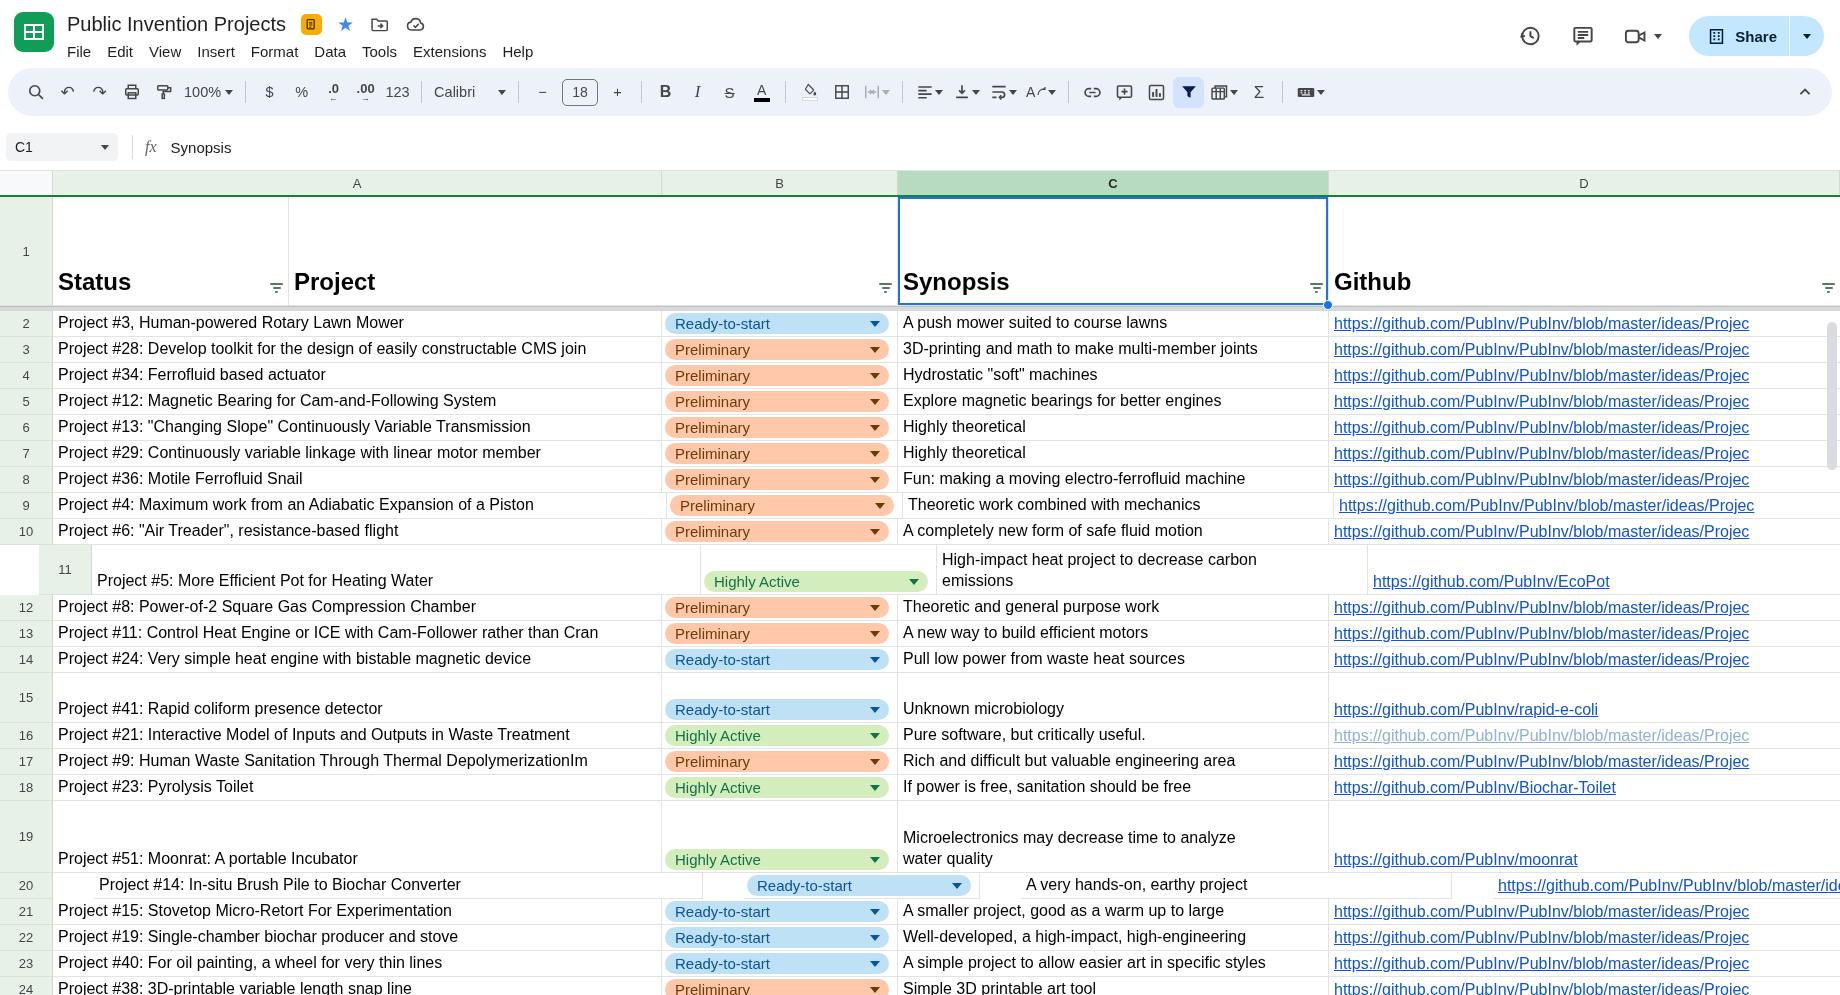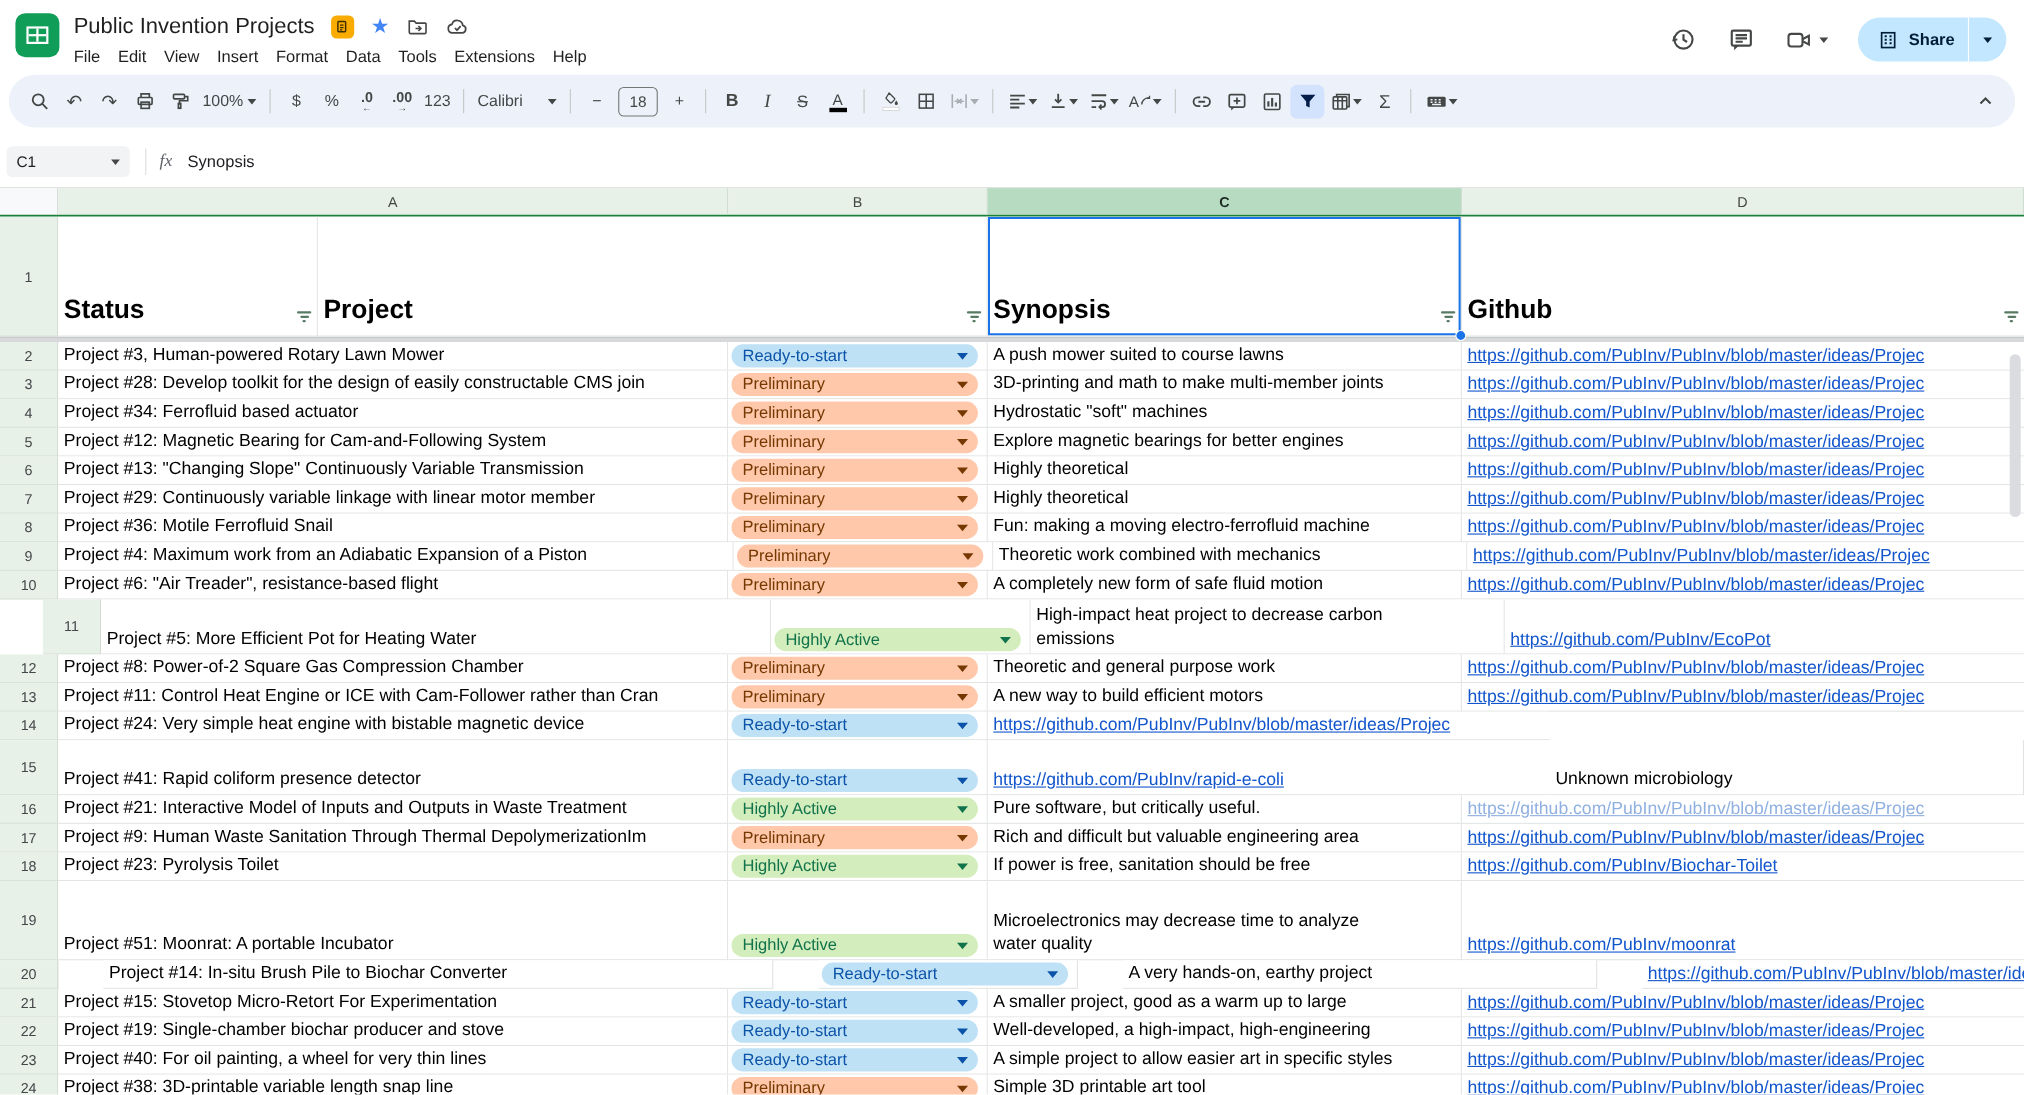--- a/index.html
+++ b/index.html
@@ -646,40 +646,43 @@
           <div class="gutter">14</div>
           <div class="cell" style="width: 609px;">
             <span class="celltext col-a-txt">Project #24: Very simple heat engine with bistable magnetic device</span>
           </div>
           <div class="cell" style="width: 236px;">
             <div class="chip chip-blue">
               <span class="chip-label">Ready-to-start</span>
               <span class="chip-caret"></span>
             </div>
           </div>
+          <div class="cell" style="width: 431px;">
+            <span class="celltext">Pull low power from waste heat sources</span>
+          </div>
           <div class="cell last" style="width: 511px;">
             <span class="glink">https://github.com/PubInv/PubInv/blob/master/ideas/Projec</span>
           </div>
         </div>
         <div class="row" style="height: 50px;">
           <div class="gutter">15</div>
           <div class="cell" style="width: 609px;">
             <span class="celltext col-a-txt">Project #41: Rapid coliform presence detector</span>
           </div>
           <div class="cell" style="width: 236px;">
             <div class="chip chip-blue">
               <span class="chip-label">Ready-to-start</span>
               <span class="chip-caret"></span>
             </div>
           </div>
+          <div class="cell" style="width: 431px;">
+            <span class="celltext">Unknown microbiology</span>
+          </div>
           <div class="cell last" style="width: 511px;">
             <span class="glink">https://github.com/PubInv/rapid-e-coli</span>
-          </div>
-          <div class="cell" style="width: 431px;">
-            <span class="celltext">Unknown microbiology</span>
           </div>
         </div>
         <div class="row" style="height: 26px;">
           <div class="gutter">16</div>
           <div class="cell" style="width: 609px;">
             <span class="celltext col-a-txt">Project #21: Interactive Model of Inputs and Outputs in Waste Treatment</span>
           </div>
           <div class="cell" style="width: 236px;">
             <div class="chip chip-green">
               <span class="chip-label">Highly Active</span>

